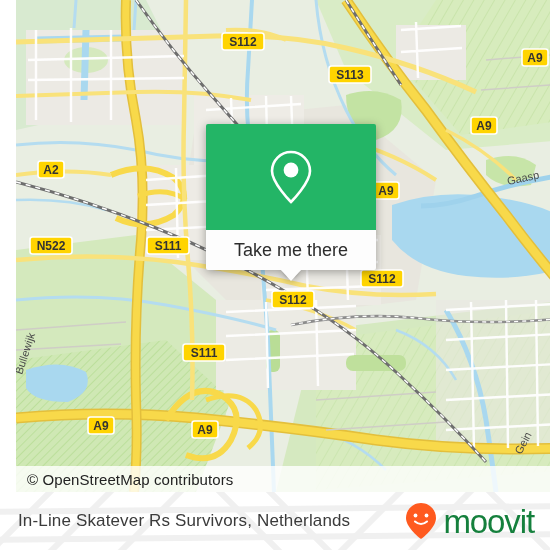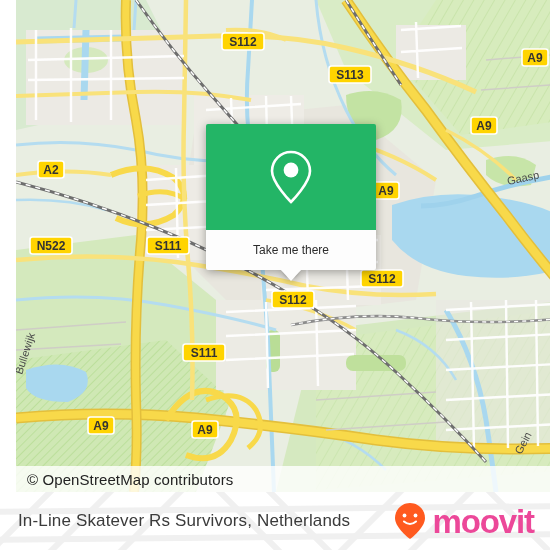--- a/index.html
+++ b/index.html
@@ -35,21 +35,21 @@
   }
   #popup-head{
     height:106px; background:#23b566;
     display:flex; align-items:center; justify-content:center;
     border-radius:2px 2px 0 0;
   }
   #popup-foot{
     height:40px; background:#fdfdfd;
     display:flex; align-items:center; justify-content:center;
     border-radius:0 0 2px 2px;
-    font-size:12px; color:#2c2c2c;
+    font-size:18px; color:#2c2c2c;
   }
   #popup-tail{
     position:absolute; left:50%; bottom:-11px; transform:translateX(-50%);
     width:0; height:0;
     border-left:11px solid transparent;
     border-right:11px solid transparent;
     border-top:12px solid #fdfdfd;
   }
   
   #map-marker{
@@ -69,21 +69,21 @@
     position:absolute; left:18px; top:0; height:58px;
     display:flex; align-items:center;
     font-size:17px; color:#3b3b3b; letter-spacing:.15px;
     z-index:3;
   }
   #brand{
     position:absolute; right:16px; top:0; height:58px;
     display:flex; align-items:center; gap:5px; z-index:3;
   }
   #brand-text{
-    font-size:33px; font-weight:bold; color:#ec4899;
+    font-size:33px; font-weight:normal; color:#15803d;
     letter-spacing:-1.1px; line-height:1;
   }
 </style>
 </head>
 <body>
 
 <div id="map-container">
 
   <svg class="map-svg" width="550" height="492" viewBox="0 0 550 492">
     <defs>

